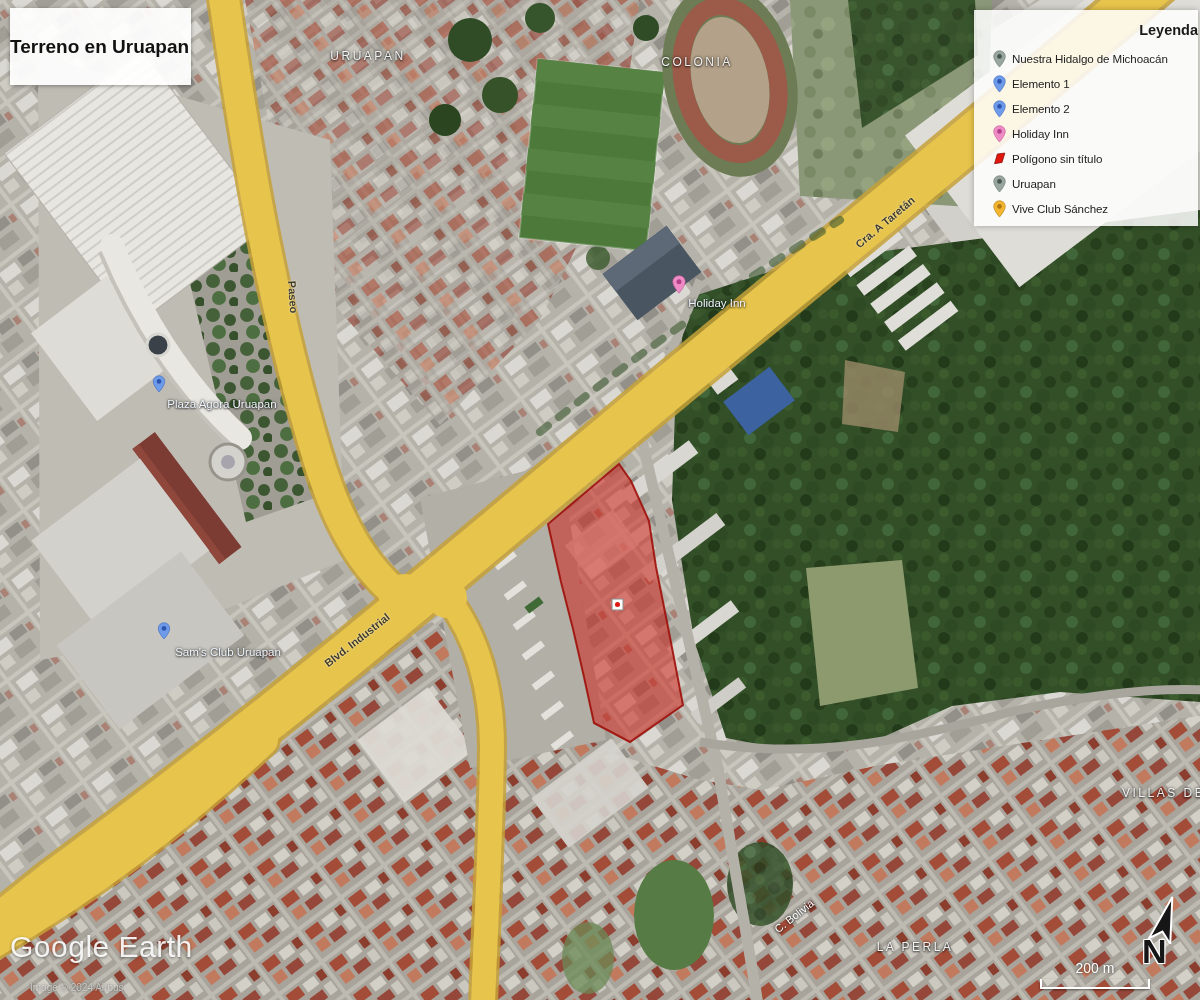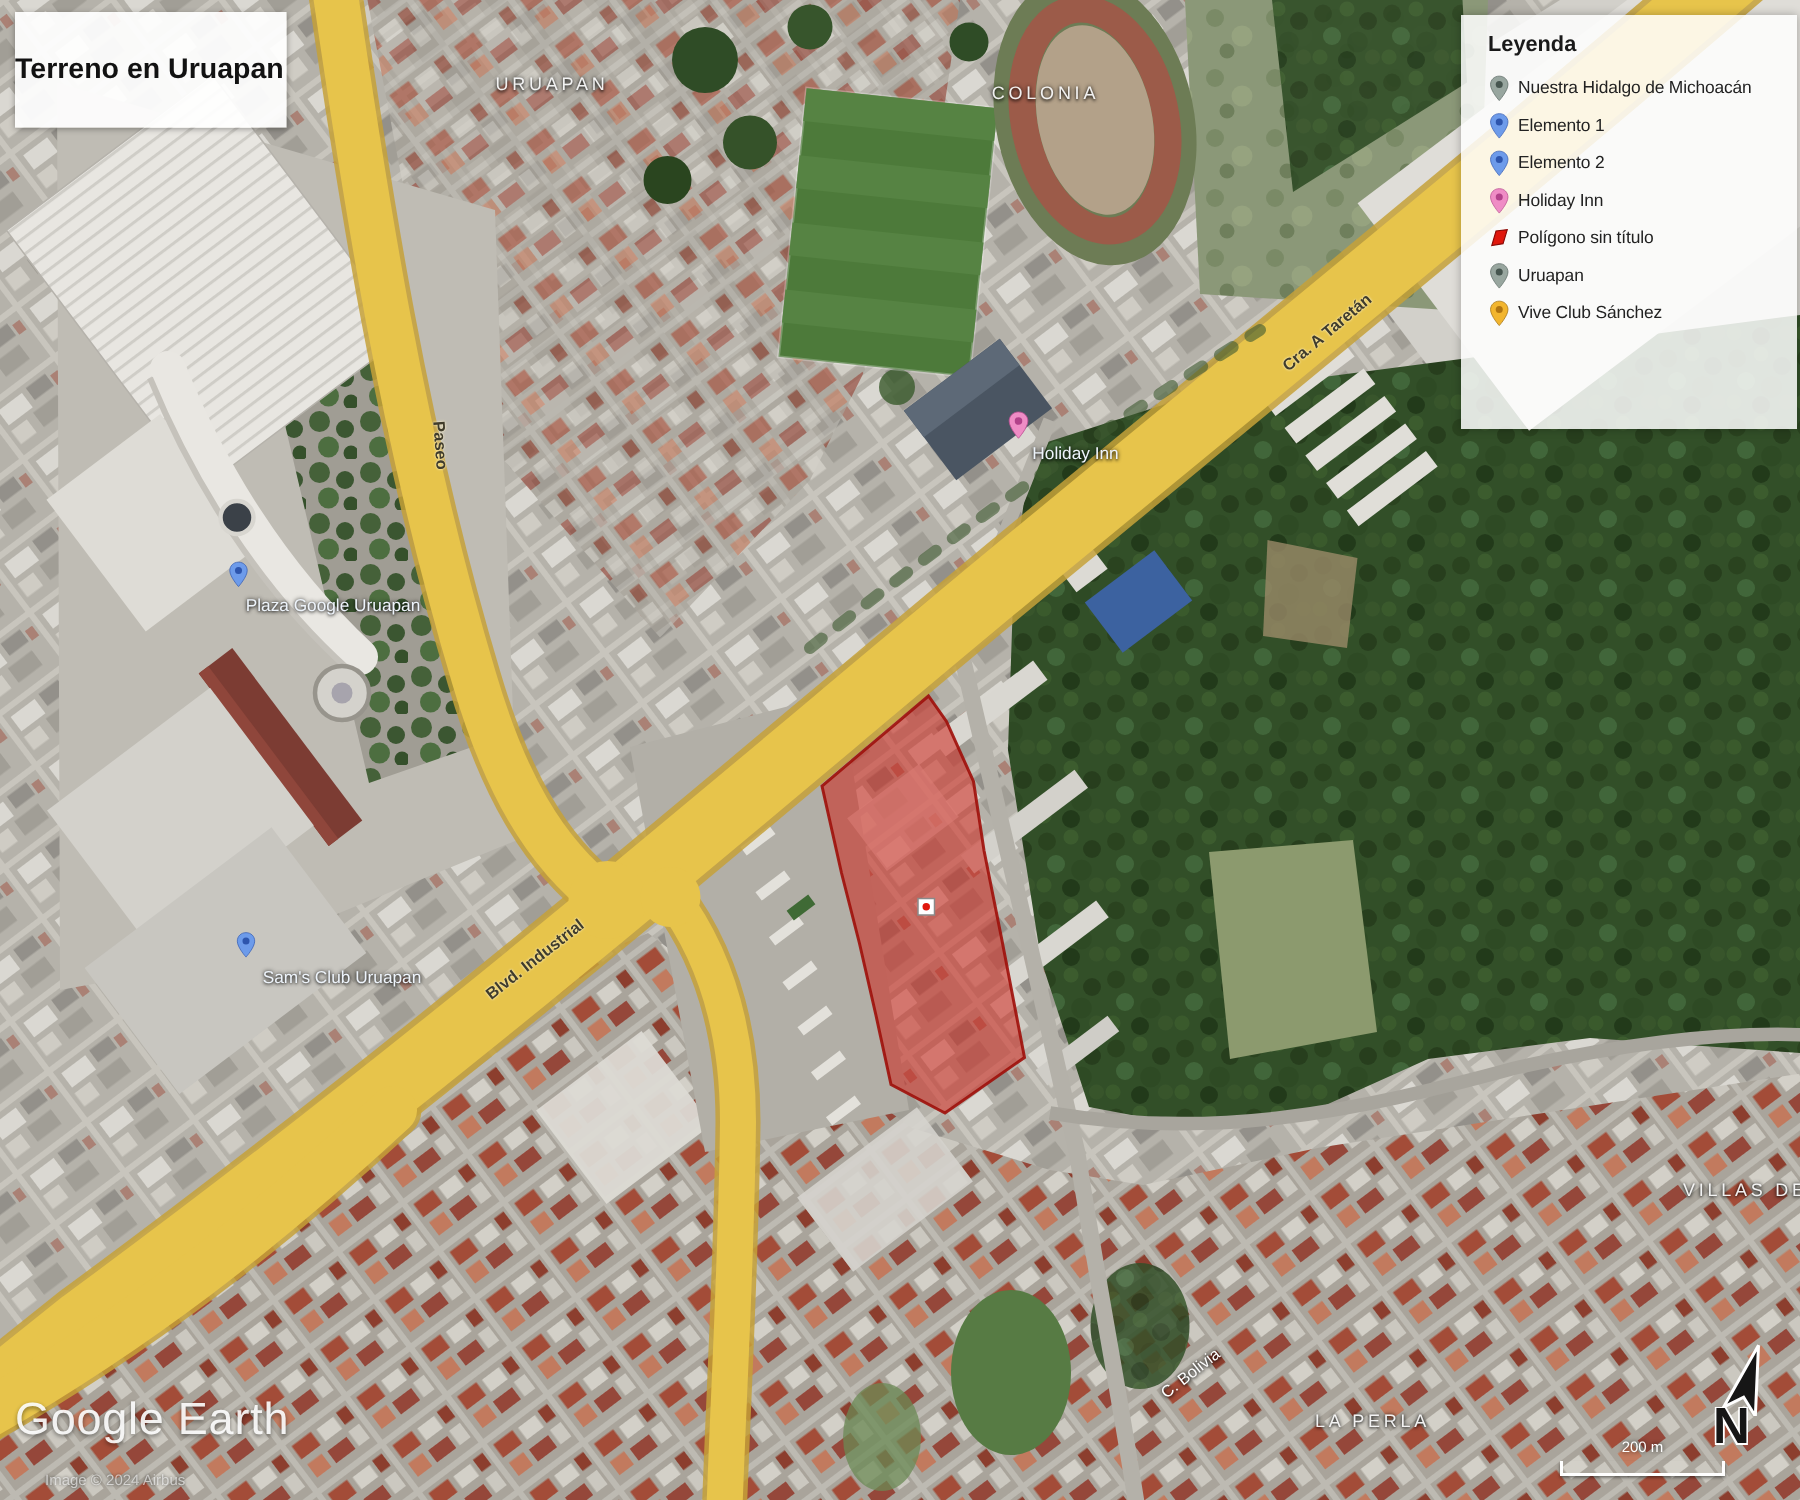--- a/index.html
+++ b/index.html
@@ -16,43 +16,43 @@
   .roadlbl{font-size:11px;font-weight:700;color:#403c2b;
            text-shadow:0 0 2px rgba(255,241,186,.9),0 0 1px rgba(255,255,255,.7);}
 
   
   .titlebox{position:absolute;left:10px;top:8px;width:181px;height:77px;
             background:rgba(255,255,255,.93);box-shadow:0 1px 4px rgba(0,0,0,.35);
             display:flex;align-items:center;justify-content:flex-start;}
   .titlebox span{font-size:19px;font-weight:700;color:#121212;}
 
   
-  .legend{position:absolute;left:974px;top:10px;width:224px;height:276px;
+  .legend{position:absolute;left:974px;top:10px;width:224px;height:216px;
           background:rgba(255,255,255,.85);box-shadow:0 0 6px rgba(0,0,0,.28);
-          padding:0;box-sizing:border-box;}
+          padding:0;box-sizing:border-box;text-align:right;}
   .lg-title{font-size:14.5px;font-weight:700;color:#1a1a1a;margin:12px 0 8px 18px;}
   .lg-row{display:flex;align-items:center;height:25px;padding-left:12px;}
   .lg-ic{width:26px;display:flex;justify-content:center;flex:0 0 26px;}
   .lg-txt{font-size:11.6px;color:#222;letter-spacing:-.1px;white-space:nowrap;}
 
   
   .pin-body{stroke-width:.6;}
   .c-grey  .pin-body{fill:#98a69f;stroke:#5f6e68}.c-grey  .pin-hole{fill:#46554f}
   .c-yellow .pin-body{fill:#f2b52e;stroke:#a87410}.c-yellow .pin-hole{fill:#b07410}
   .c-blue  .pin-body{fill:#6d9bea;stroke:#3761b8}.c-blue  .pin-hole{fill:#2d55ad}
   .c-pink  .pin-body{fill:#ef8cc5;stroke:#bb4f93}.c-pink  .pin-hole{fill:#b2418a}
   .mappin{position:absolute;transform:translate(-50%,-100%);}
 
   
   .watermark{position:absolute;left:10px;top:930px;font-size:30px;color:rgba(255,255,255,.9);
              letter-spacing:.5px;text-shadow:0 1px 3px rgba(0,0,0,.45);}
   .attribution{position:absolute;left:4px;top:982px;font-size:10px;color:rgba(255,255,255,.6);
                text-shadow:0 0 2px rgba(0,0,0,.6);margin-left:26px;}
   .scalebar{position:absolute;left:1040px;top:960px;width:110px;text-align:center;}
-  .scalebar .lbl{font-size:10px;color:#fff;text-shadow:0 0 3px rgba(0,0,0,.8);}
+  .scalebar .lbl{font-size:14px;color:#fff;text-shadow:0 0 3px rgba(0,0,0,.8);}
   .scalebar .bar{margin-top:3px;height:8px;border-bottom:2px solid #fff;
                  border-left:2px solid #fff;border-right:2px solid #fff;
                  box-shadow:0 1px 2px rgba(0,0,0,.5);}
   .north{position:absolute;left:1136px;top:892px;width:60px;height:92px;}
   .north .nletter{position:absolute;left:6px;top:40px;font-size:34px;font-weight:700;color:#161616;
                   text-shadow:-1px -1px 0 #fff,1px -1px 0 #fff,-1px 1px 0 #fff,1px 1px 0 #fff;}
 </style>
 </head>
 <body>
 
@@ -241,21 +241,21 @@
       <rect x="612" y="599" width="11" height="11" fill="#ffffff" stroke="#8a8a8a" stroke-width="1"></rect>
       <circle cx="617.5" cy="604.5" r="2.5" fill="#e0170d"></circle>
     </g>
   </svg>
 
   <div class="maplabel areacap" style="left:368px;top:56px;">URUAPAN</div>
   <div class="maplabel areacap" style="left:697px;top:62px;">COLONIA</div>
   <div class="maplabel areacap" style="left:915px;top:947px;">LA PERLA</div>
   <div class="maplabel areacap" style="left:1122px;top:793px;transform:translate(0,-50%);">VILLAS DE</div>
 
-  <div class="maplabel place" style="left:222px;top:404px;">Plaza Google Uruapan</div>
+  <div class="maplabel place" style="left:222px;top:404px;">Plaza Agora Uruapan</div>
   <div class="maplabel place" style="left:228px;top:652px;">Sam's Club Uruapan</div>
   <div class="maplabel place" style="left:717px;top:303px;">Holiday Inn</div>
 
   <div class="maplabel roadlbl" style="left:357px;top:640px;transform:translate(-50%,-50%) rotate(-38deg);">Blvd. Industrial</div>
   <div class="maplabel roadlbl" style="left:885px;top:222px;transform:translate(-50%,-50%) rotate(-40deg);">Cra. A Taretán</div>
   <div class="maplabel roadlbl" style="left:293px;top:297px;transform:translate(-50%,-50%) rotate(86deg);">Paseo</div>
   <div class="maplabel" style="left:794px;top:916px;font-size:11px;transform:translate(-50%,-50%) rotate(-38deg);">C. Bolivia</div>
 
   <span class="mappin c-blue" style="left:159px;top:397px;">
     <svg width="13" height="18" viewBox="0 0 15 20">

